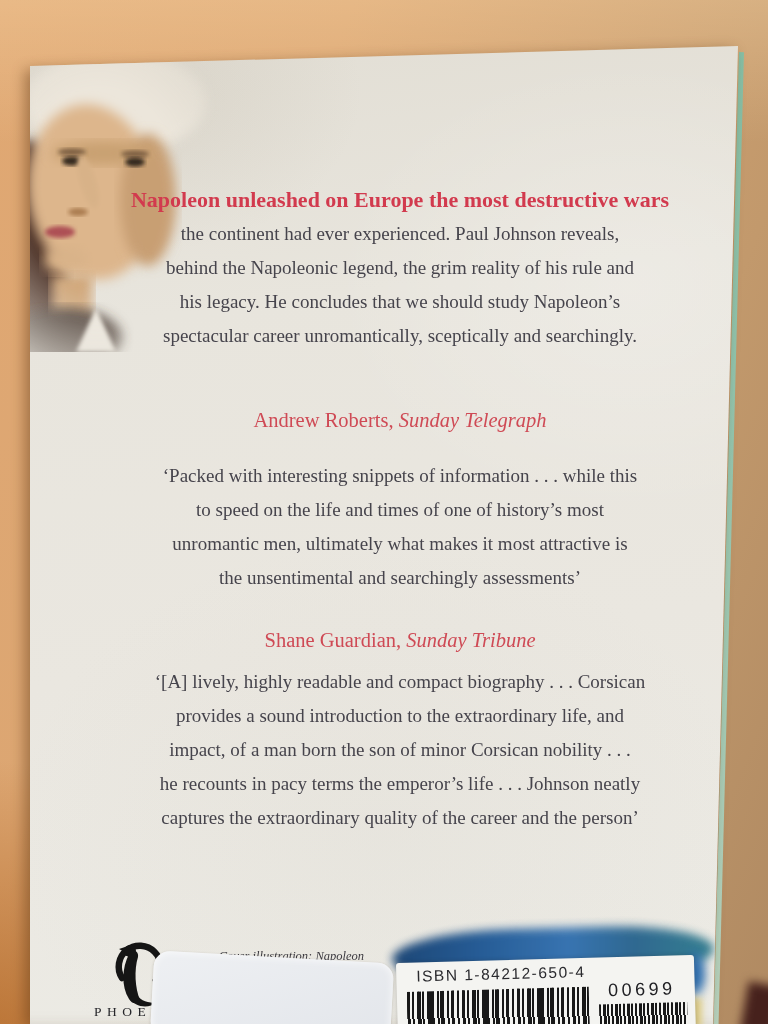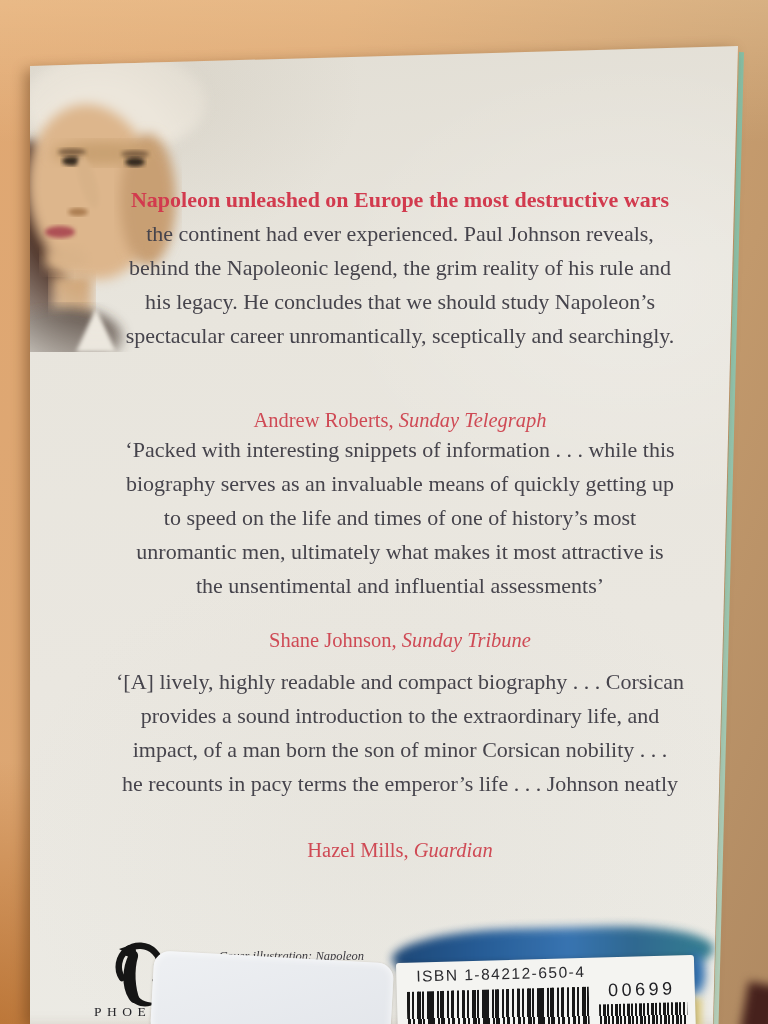--- a/index.html
+++ b/index.html
@@ -24,25 +24,25 @@
       radial-gradient(420px 320px at 82% 28%, rgba(255,255,255,0.22), transparent 72%),
       radial-gradient(520px 420px at 50% 82%, rgba(208,204,194,0.14), transparent 72%),
       linear-gradient(173deg, #e1ddd3 0%, #e8e5dd 30%, #eae7e0 62%, #ecebe5 100%);
     box-shadow: inset 10px 0 18px -10px rgba(90,60,30,.30),
                 inset 0 14px 18px -10px rgba(90,60,30,.24),
                 inset -16px 0 26px -14px rgba(120,100,70,.28);
     border-radius: 17px;
   }
   .portrait { position:absolute; left:30px; top:60px; width:232px; height:292px; }
   .para { position:absolute; left:72px; width:656px; text-align:center;
-    font-size:22px; line-height:34px; color:#46444c; }
+    font-size:19px; line-height:34px; color:#46444c; }
   .headline { top:183px; color:#d23a4e; font-weight:bold; font-size:22px; }
   #intro  { top:217px; }
   #q1     { top:369px; }
-  #q2     { top:433px; }
+  #q2     { top:459px; }
   #q3     { top:665px; }
   .attr   { color:#cf4a55; font-size:20.5px; }
   #q1attr { top:403px; }
   #q2attr { top:623px; }
   #q3attr { top:833px; }
   .attr .src { font-style:italic; }
   .logo { position:absolute; left:110px; top:936px; width:58px; height:74px; }
   .pubname { position:absolute; left:94px; top:1004px; font-size:13.5px;
     letter-spacing:5.5px; color:#26262a; }
   .credit { position:absolute; font-style:italic; font-size:12.5px; color:#3c3a40;
@@ -134,39 +134,35 @@
         <div>spectacular career unromantically, sceptically and searchingly.</div>
       </div>
 
       <div class="para attr" id="q1attr">
         <span>Andrew Roberts,</span>
         <span class="src">Sunday Telegraph</span>
       </div>
 
       <div class="para" id="q2">
         <div>‘Packed with interesting snippets of information . . . while this</div>
-        <div>biography serves as an invaluable means of quickly getting up</div>
         <div>to speed on the life and times of one of history’s most</div>
         <div>unromantic men, ultimately what makes it most attractive is</div>
-        <div>the unsentimental and influential assessments’</div>
+        <div>the unsentimental and searchingly assessments’</div>
       </div>
       <div class="para attr" id="q2attr">
-        <span>Shane Johnson,</span>
+        <span>Shane Guardian,</span>
         <span class="src">Sunday Tribune</span>
       </div>
 
       <div class="para" id="q3">
         <div>‘[A] lively, highly readable and compact biography . . . Corsican</div>
         <div>provides a sound introduction to the extraordinary life, and</div>
         <div>impact, of a man born the son of minor Corsican nobility . . .</div>
         <div>he recounts in pacy terms the emperor’s life . . . Johnson neatly</div>
-      </div>
-      <div class="para attr" id="q3attr">
-        <span>Hazel Mills,</span>
-        <span class="src">Guardian</span>
+        <div>captures the extraordinary quality of the career and the person’</div>
       </div>
 
       <svg class="logo" viewBox="0 0 58 74" aria-hidden="true">
         <path d="M 12,42 A 21 21 0 1 1 46,44" fill="none" stroke="#151515" stroke-width="6.5" stroke-linecap="round"></path>
         <circle cx="20" cy="15" r="6" fill="#151515"></circle>
         <polygon points="9,13 21,9 20,19" fill="#151515"></polygon>
         <path d="M19,18 C12,32 11,50 19,63 C22,68 27,69 30,64 C25,52 24,34 28,21 C29,15 23,12 19,18 Z" fill="#151515"></path>
         <path d="M19,62 C25,71 37,73 47,67 C38,67 31,65 27,59 Z" fill="#151515"></path>
       </svg>
       <div class="pubname">PHOEN</div>

